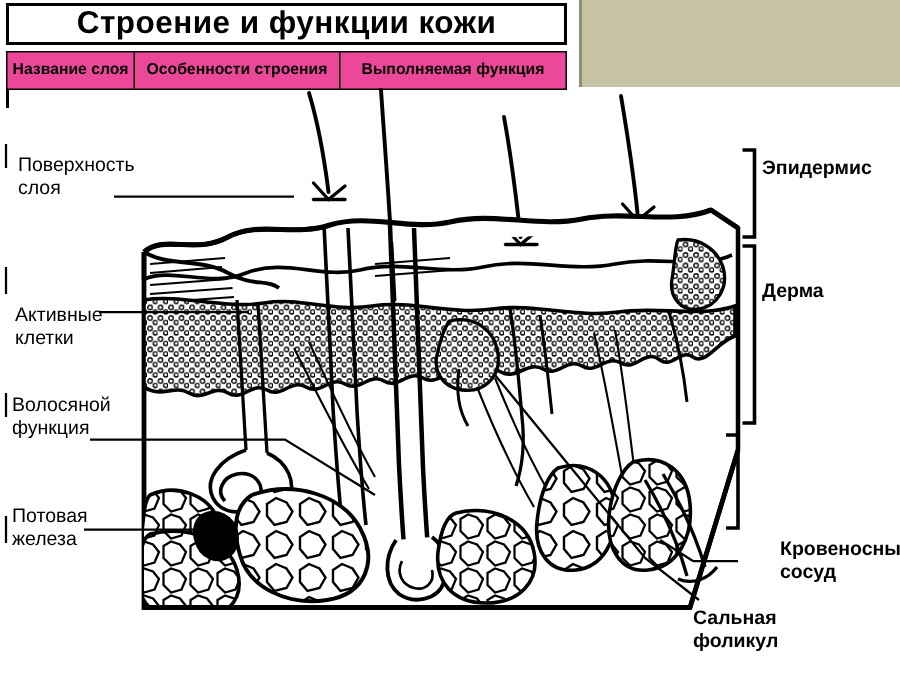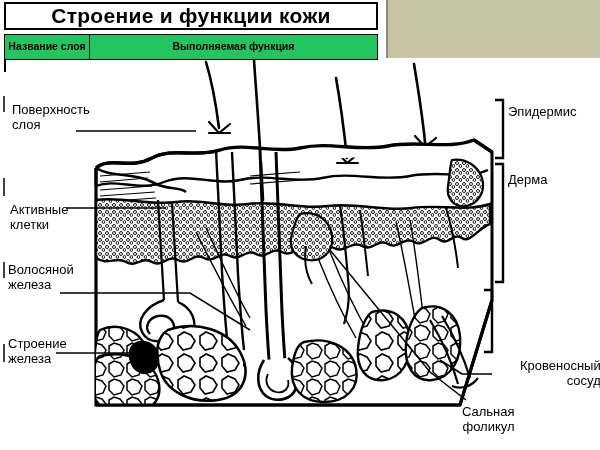--- a/index.html
+++ b/index.html
@@ -53,21 +53,21 @@
   
   .table-header {
     position: absolute;
     left: 4px;
     top: 34px;
     width: 374px;
     height: 26px;
     border: 1.5px solid #000;
     box-sizing: border-box;
     display: flex;
-    background: #22c55e;
+    background: #ec4899;
   }
   .th-cell {
     display: flex;
     align-items: center;
     justify-content: center;
     text-align: center;
     font-size: 10.5px;
     font-weight: bold;
     line-height: 1.12;
     color: #000;
@@ -89,21 +89,21 @@
 
   
   .lbl {
     position: absolute;
     font-size: 13px;
     line-height: 1.18;
     color: #000;
     white-space: pre-line;
   }
   .lbl.left  { text-align: left; }
-  .lbl.right { text-align: right; }
+  .lbl.right { text-align: left; font-weight: bold; }
 
   svg.art {
     position: absolute;
     left: 0; top: 0;
     width: 600px;
     height: 450px;
     pointer-events: none;
   }
 </style>
 </head>
@@ -113,20 +113,22 @@
 
   <div class="beige-block"></div>
 
   <div class="title-box">
     <span class="title-text">Строение и функции кожи</span>
   </div>
 
   <div class="table-header">
     <div class="th-cell c0">Название
 слоя</div>
+    <div class="th-cell c1">Особенности
+строения</div>
     <div class="th-cell c2">Выполняемая
 функция</div>
   </div>
   <div class="table-left-tick"></div>
 
   <svg class="art" viewBox="0 0 600 450">
     <defs>
 
       <pattern id="stipple" width="7" height="7" patternUnits="userSpaceOnUse">
         <rect width="7" height="7" fill="#fff"></rect>
@@ -338,24 +340,24 @@
       <path d="M4,262 L4,278" fill="none"></path>
       <path d="M4,344 L4,362" fill="none"></path>
     </g>
   </svg>
 
   <div class="lbl left" style="left:12px;  top:102px;">Поверхность
 слоя</div>
   <div class="lbl left" style="left:10px;  top:182px;margin-top:20px;">Активные
 клетки</div>
   <div class="lbl left" style="left:8px;   top:262px;">Волосяной
+функция</div>
+  <div class="lbl left" style="left:8px;   top:336px;">Потовая
 железа</div>
-  <div class="lbl left" style="left:8px;   top:336px;">Строение
-железа</div>
 
   <div class="lbl right" style="left:508px; top:104px;">Эпидермис</div>
-  <div class="lbl right" style="left:508px; top:172px;">Дерма</div>
+  <div class="lbl right" style="left:508px; top:186px;">Дерма</div>
   <div class="lbl right" style="left:492px; top:358px;margin-left:28px;">Кровеносный
 сосуд</div>
   <div class="lbl right" style="left:462px; top:404px;">Сальная
 фоликул</div>
 
 </div>
 
 </body></html>

